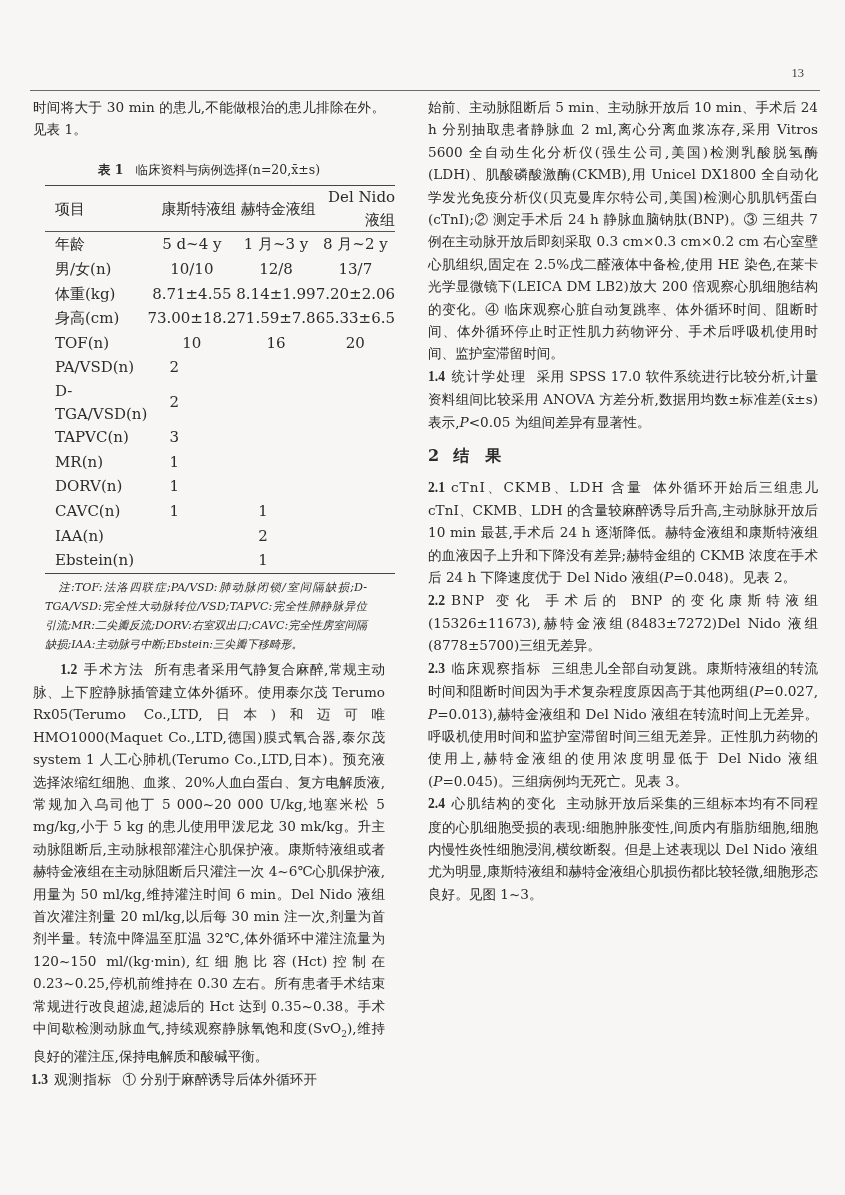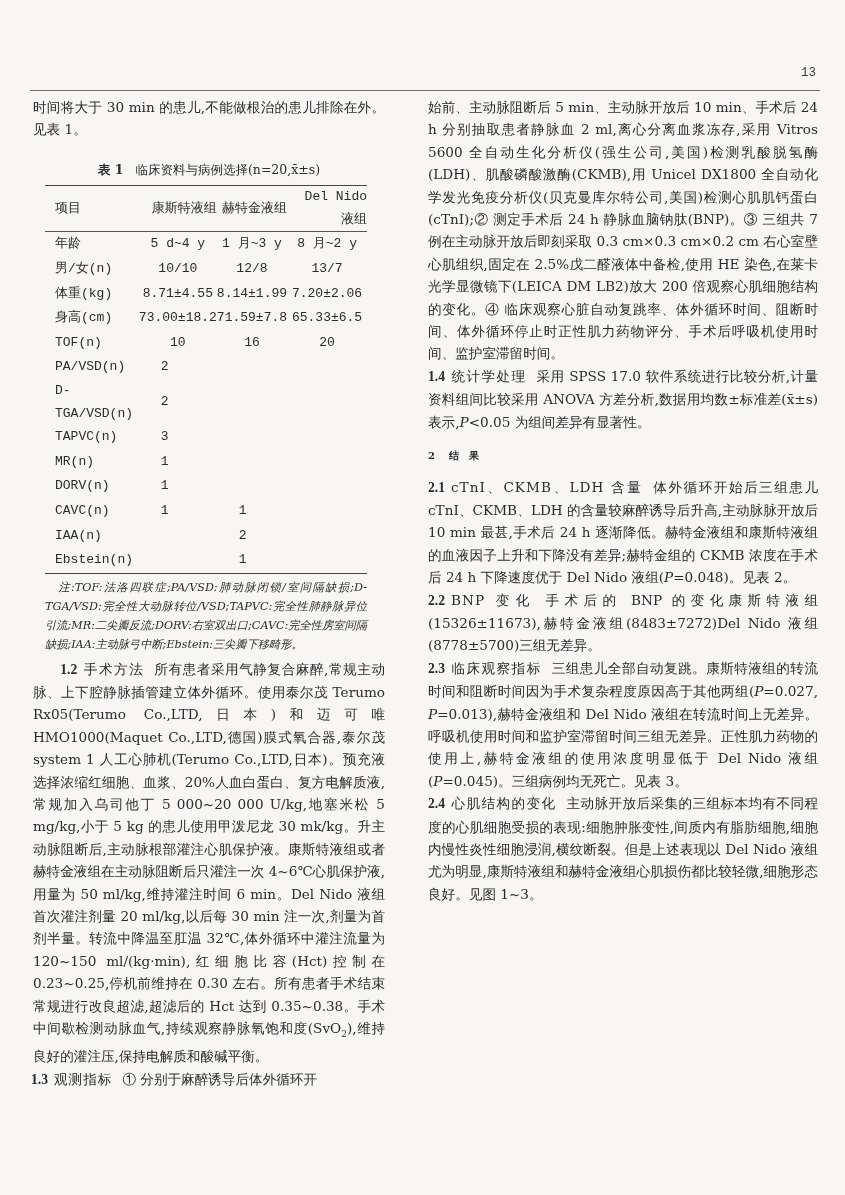--- a/index.html
+++ b/index.html
@@ -5,43 +5,43 @@
   html, body { margin:0; padding:0; }
   body {
     width:845px; height:1195px; background:#f7f6f4; position:relative; overflow:hidden;
     font-family:"DejaVu Serif", "Liberation Serif", serif; color:#2b2b2b;
   }
   .header {
     position:absolute; left:30px; top:62px; width:790px; height:24px;
     font-size:12.5px; color:#3a3a3a; font-family:"Liberation Serif","DejaVu Serif",serif;
   }
   .header .left { position:absolute; left:2px; top:4px; letter-spacing:-0.2px; }
-  .header .right { position:absolute; right:4px; top:4px;font-family:Liberation Mono, monospace; }
+  .header .right { position:absolute; right:16px; top:4px; }
   .header-rule { position:absolute; left:30px; top:90px; width:790px; height:0; border-top:1.2px solid #6b6b6b; }
 
   .col { position:absolute; top:96px; font-size:13.6px; line-height:22.4px; text-align:justify; }
   .col-left { left:33px; width:352px; }
   .col-right { left:428px; width:390px; }
   p { margin:0; }
   .indent { text-indent:2em; }
   .sec { font-weight:bold; font-family:Liberation Serif, serif; }
   .sec-title { margin:0 10px 0 6px; letter-spacing:1px; }
 
   .table-caption { text-align:center; font-size:12.5px; margin:18px 0 4px 0; }
   .table-caption b { margin-right:12px; }
-  table.t1 { width:322px; margin-left:12px; border-collapse:collapse; font-size:13px; line-height:22.6px;font-family:Liberation Mono, monospace; }
+  table.t1 { width:322px; margin-left:12px; border-collapse:collapse; font-size:15px; line-height:22.6px; }
   table.t1 th { font-weight:normal; text-align:right; border-top:1.2px solid #444; border-bottom:0.8px solid #555; padding:0; height:26px; }
   table.t1 th:first-child, table.t1 td:first-child { text-align:left; padding-left:10px; }
   table.t1 td { text-align:center; padding:0; height:24.6px; }
   table.t1 tr.last td { border-bottom:1.2px solid #444; }
   table.t1 td.lft { text-align:left; padding-left:22px; }
   .note { font-size:11.2px; line-height:19.2px; margin:4px 0 0 12px; width:322px; text-align:justify; }
   .note .lead { margin-left:1.2em;font-style:italic; }
 
-  .h2 { margin:12px 0 8px 0; font-weight:bold; font-size:10px; }
+  .h2 { margin:12px 0 8px 0; font-weight:bold; font-size:16px; }
   .h2 span { margin-left:14px; }
   sub { font-size:9px; }
   .ital { font-style:italic; }
 </style>
 </head>
 <body>
 
 <div class="header">
   <span class="right">13</span>
 </div>

